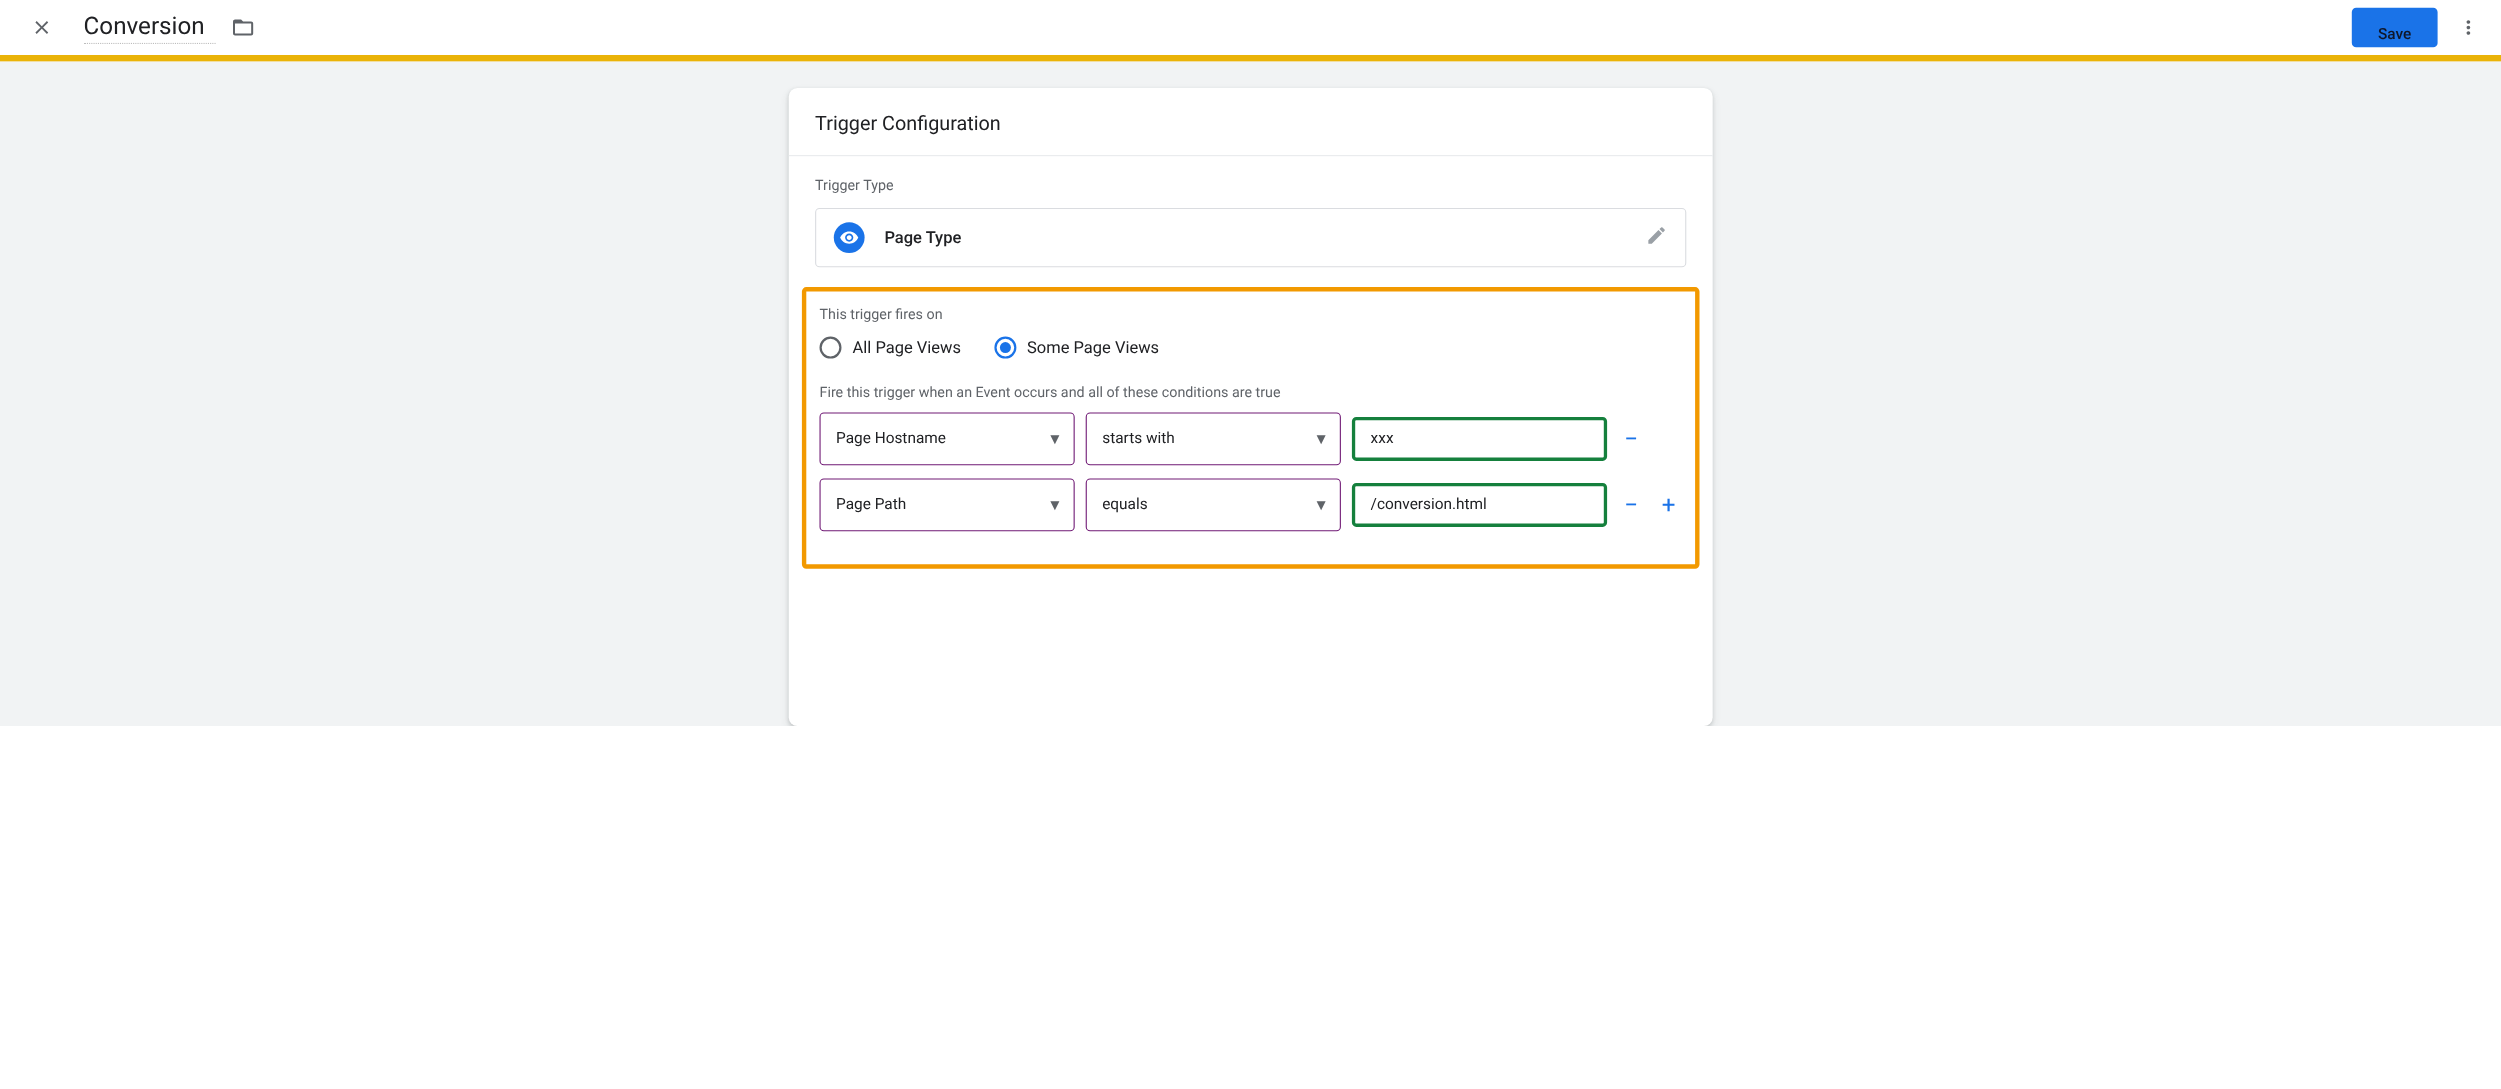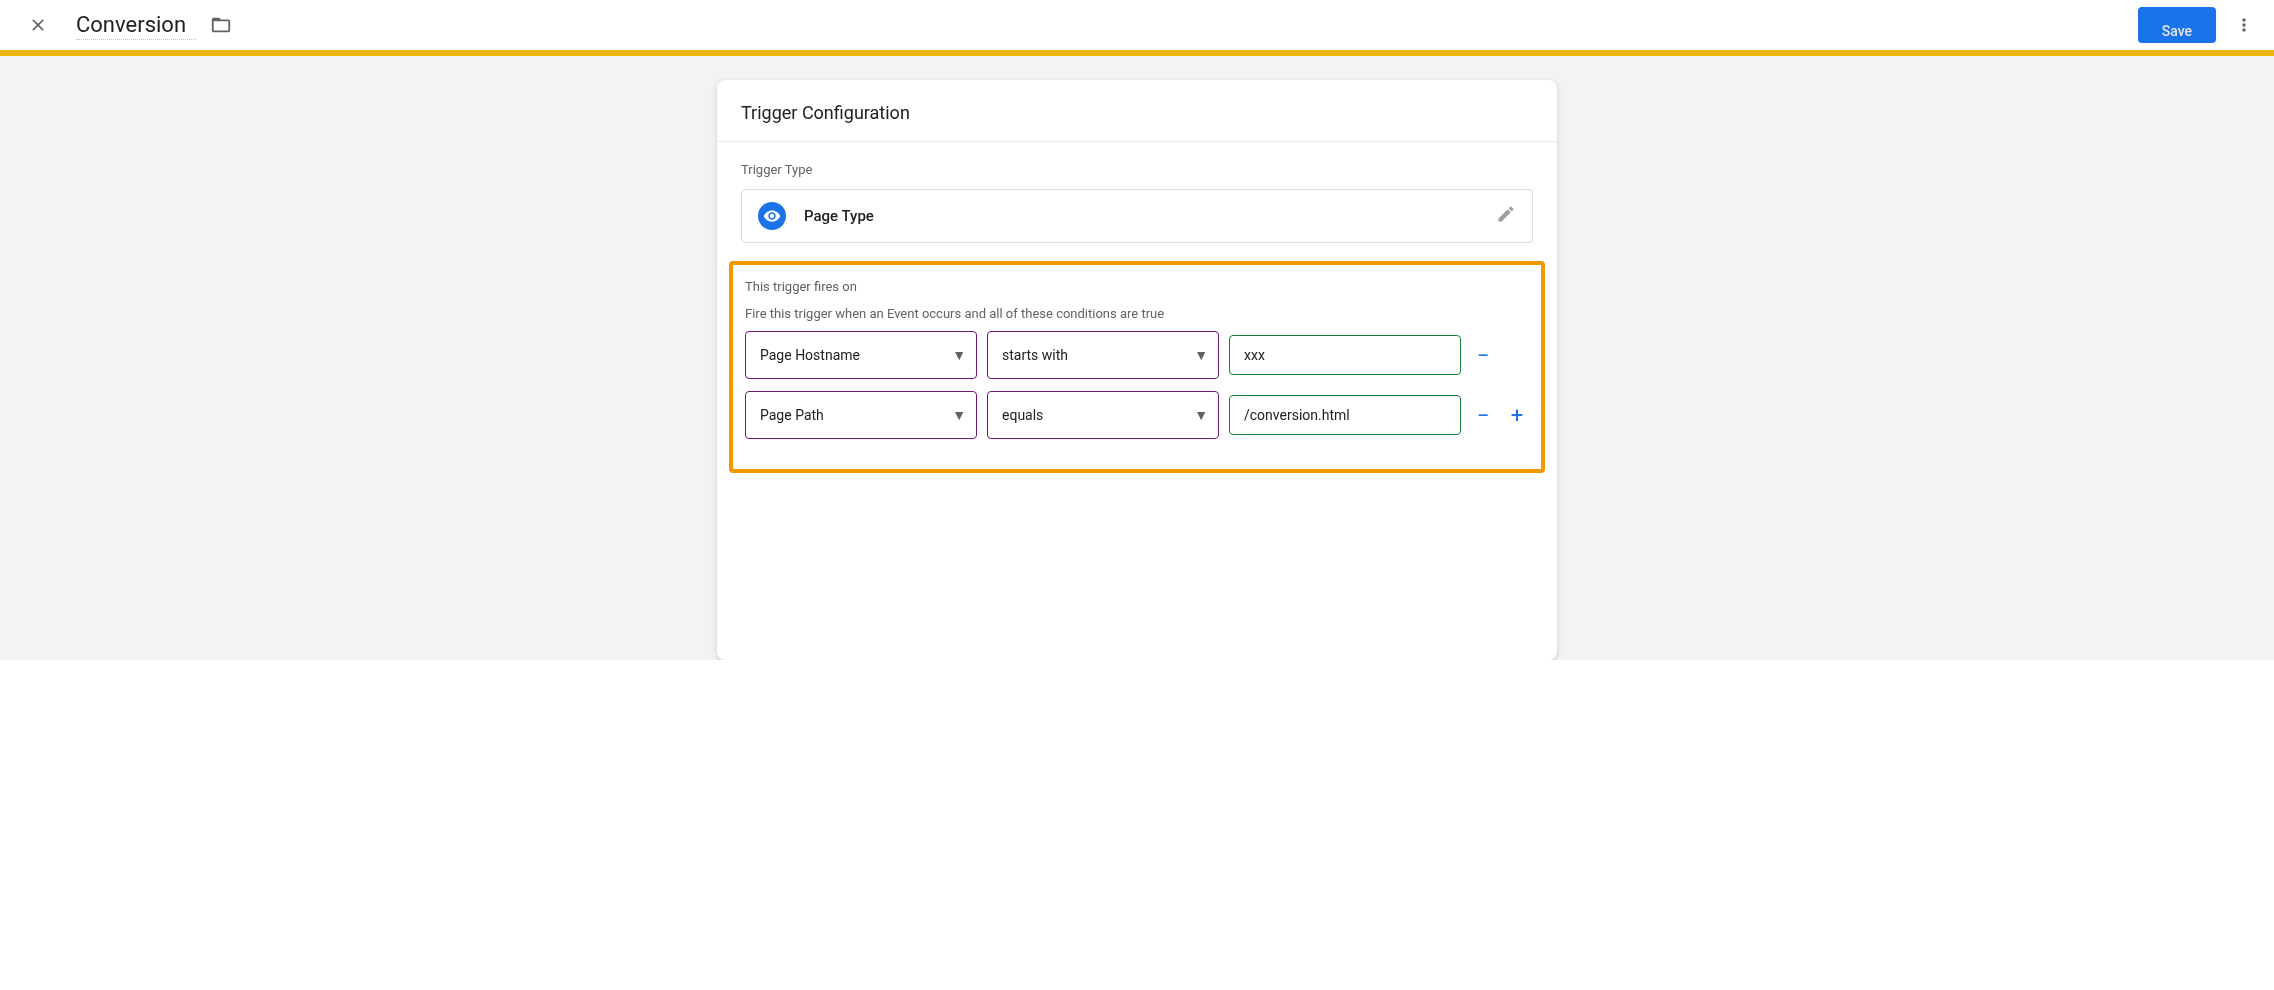--- a/index.html
+++ b/index.html
@@ -47,21 +47,21 @@
       color: #5f6368;
       cursor: pointer;
       display: flex;
       align-items: center;
     }
     .header-spacer {
       flex: 1;
     }
     .save-btn {
       background: #1a73e8;
-      color: #e5e5e5;
+      color: #0f172a;
       border: none;
       border-radius: 4px;
       padding: 16px 24px;
       height: 36px;
       font-size: 14px;
       font-weight: 500;
       cursor: pointer;
       margin-right: 12px;
     }
     .more-btn {
@@ -198,21 +198,21 @@
       color: #202124;
       cursor: pointer;
       justify-content: space-between;
     }
     .select-box .arrow {
       color: #5f6368;
     }
     .text-input {
       flex: 0 0 232px;
       height: 40px;
-      border: 1px solid #15803d;
+      border: 3px solid #15803d;
       border-radius: 4px;
       padding: 0 14px;
       font-size: 14px;
       color: #202124;
       outline: none;
     }
     .action-btn {
       width: 28px;
       height: 28px;
       display: flex;
@@ -267,20 +267,30 @@
         <div class="edit-icon">
           <svg width="20" height="20" viewBox="0 0 24 24">
               <path fill="currentColor" d="M3 17.25V21h3.75L17.81 9.94l-3.75-3.75L3 17.25zM20.71 7.04c.39-.39.39-1.02 0-1.41l-2.34-2.34c-.39-.39-1.02-.39-1.41 0l-1.83 1.83 3.75 3.75 1.83-1.83z"></path>
             </svg>
         </div>
       </div>
     </div>
 
     <div class="highlight">
       <div class="section-label">This trigger fires on</div>
+      <div class="radio-row">
+        <div class="radio-option">
+          <div class="radio-circle"></div>
+          <div class="radio-label">All Page Views</div>
+        </div>
+        <div class="radio-option">
+          <div class="radio-circle selected"></div>
+          <div class="radio-label">Some Page Views</div>
+        </div>
+      </div>
 
       <div class="condition-label">Fire this trigger when an Event occurs and all of these conditions are true</div>
 
       <div class="condition-row">
         <div class="select-box">
           <span>Page Hostname</span>
           <span class="arrow">▼</span>
         </div>
         <div class="select-box">
           <span>starts with</span>

